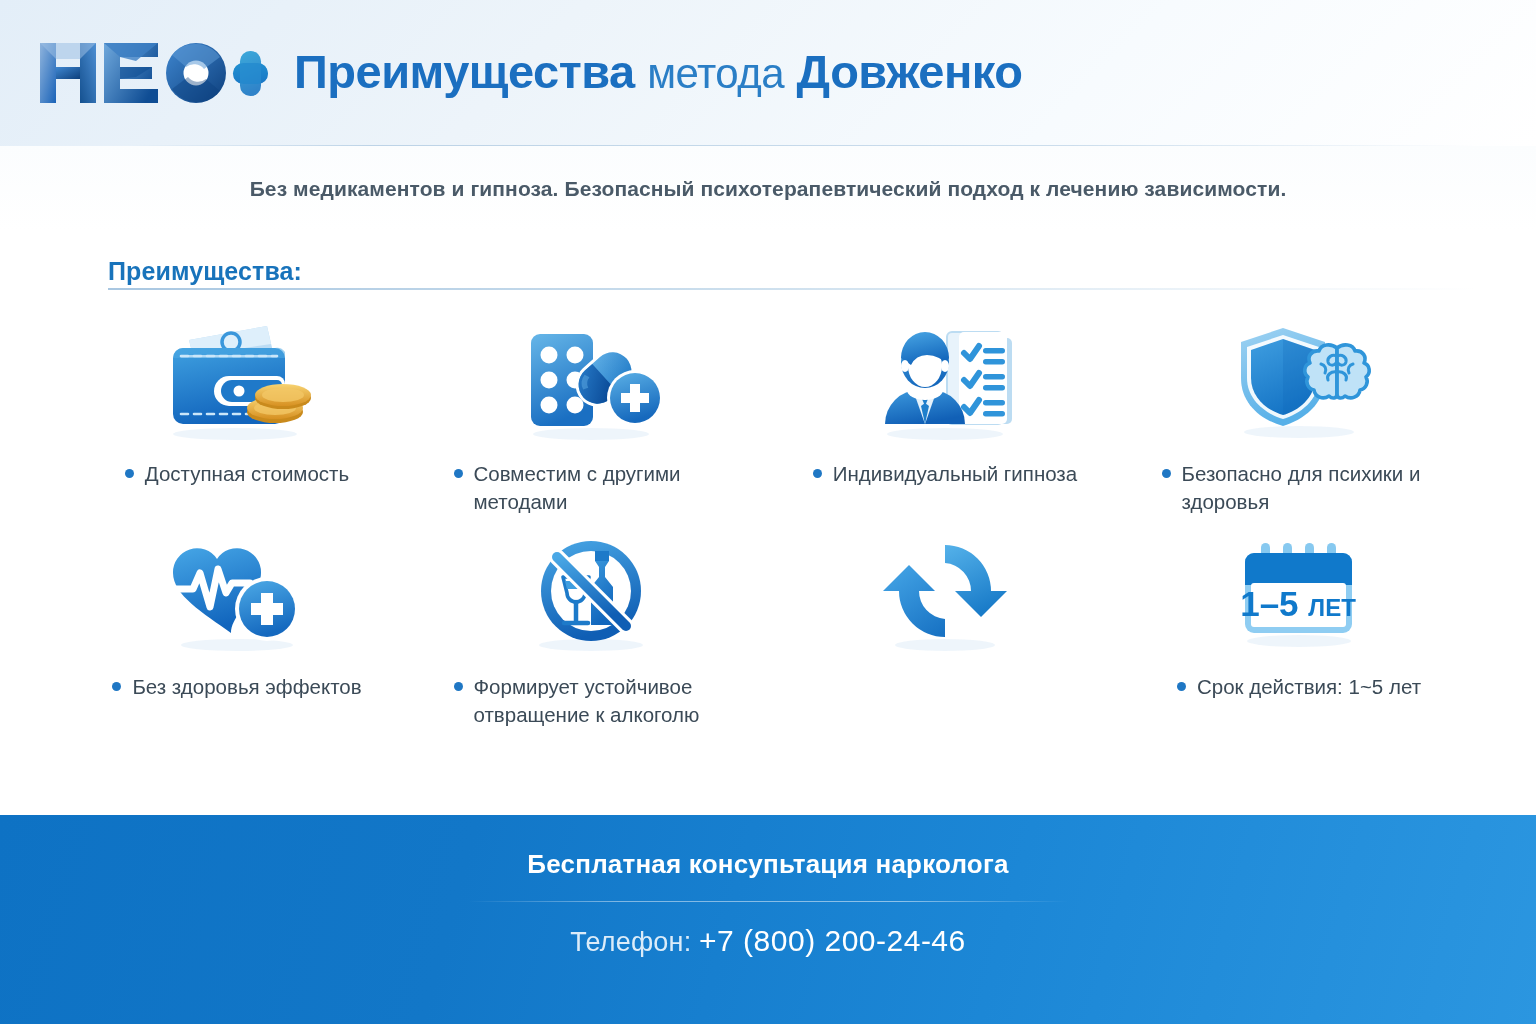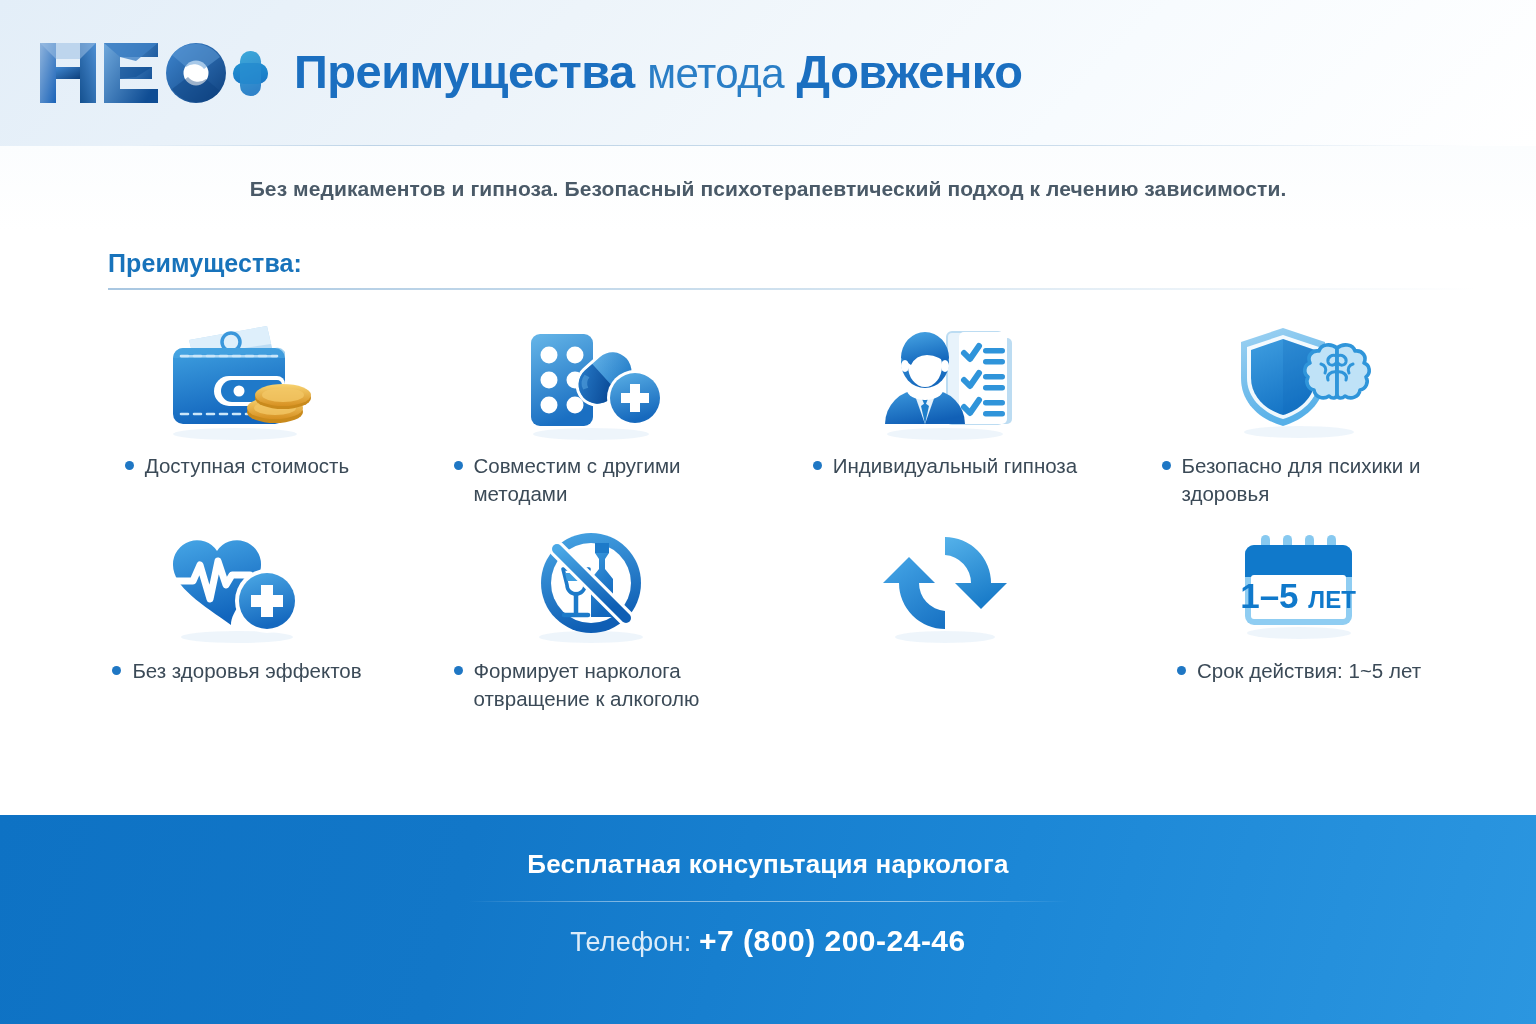--- a/index.html
+++ b/index.html
@@ -88,21 +88,21 @@
     margin-top: 14px;
     height: 44px;
     display: flex;
     align-items: flex-end;
   }
   .section-title {
     font-size: 25px;
     font-weight: 700;
     color: #1873bb;
     padding-left: 48px;
-    padding-bottom: 12px;
+    padding-bottom: 4px;
     letter-spacing: .1px;
   }
   .section-rule {
     position: absolute;
     left: 48px; right: 0; bottom: 0;
     height: 2px;
     background: linear-gradient(90deg, rgba(140,180,215,.75) 0%, rgba(160,195,222,.55) 45%, rgba(190,215,235,0) 100%);
   }
 
   .grid {
@@ -120,21 +120,21 @@
   }
   .cell-icon {
     height: 132px;
     display: flex;
     align-items: center;
     justify-content: flex-end;
   }
   .cell-icon svg { display: block; }
 
   .cell-label {
-    margin-top: 4px;
+    margin-top: 12px;
     display: flex;
     align-items: flex-start;
     gap: 11px;
     width: 100%;
     justify-content: center;
   }
   .bullet {
     flex: 0 0 auto;
     width: 9px; height: 9px;
     border-radius: 50%;
@@ -174,21 +174,21 @@
     background: linear-gradient(90deg, rgba(255,255,255,0) 0%, rgba(255,255,255,.45) 25%, rgba(255,255,255,.5) 72%, rgba(255,255,255,0) 100%);
   }
   .footer-phone {
     margin-top: 22px;
     font-size: 27px;
     color: #eaf4fc;
     white-space: nowrap;
     letter-spacing: .2px;
   }
   .footer-phone .ph-label { font-weight: 400; color: #dcecf9; text-align: right; }
-  .footer-phone .ph-num   { font-weight: 700; color: #ffffff; font-size: 30px; letter-spacing: .5px; }
+  .footer-phone .ph-num   { font-weight: 400; color: #ffffff; font-size: 30px; letter-spacing: .5px; }
 </style>
 </head>
 <body>
 
 <div class="poster">
 
   <div class="header">
 
     <div class="logo">
       <svg width="232" height="72" viewBox="0 0 232 72">
@@ -485,21 +485,21 @@
             <path d="M56 46 h22 l-2 8 h-18 Z" fill="#3f9ee0"></path>
             <line x1="67" y1="67" x2="67" y2="86" stroke="#1d7ac9" stroke-width="4.5" stroke-linecap="round"></line>
             <line x1="55" y1="88" x2="79" y2="88" stroke="#1d7ac9" stroke-width="4.5" stroke-linecap="round"></line>
 
             <line x1="48" y1="22" x2="117" y2="91" stroke="#ffffff" stroke-width="16" stroke-linecap="round"></line>
             <line x1="48" y1="22" x2="117" y2="91" stroke="url(#ng)" stroke-width="10" stroke-linecap="round"></line>
           </svg>
         </div>
         <div class="cell-label">
           <span class="bullet"></span>
-          <span class="cell-text">Формирует нарколога отвращение к алкоголю</span>
+          <span class="cell-text">Формирует устойчивое отвращение к алкоголю</span>
         </div>
       </div>
 
       <div class="cell">
         <div class="cell-icon">
           <svg width="165" height="120" viewBox="0 0 165 120">
             <defs>
               <linearGradient id="rg1" x1="0" y1="0" x2="0.4" y2="1">
                 <stop offset="0" stop-color="#55b2ea"></stop>
                   <stop offset="1" stop-color="#1a7cc9"></stop>

